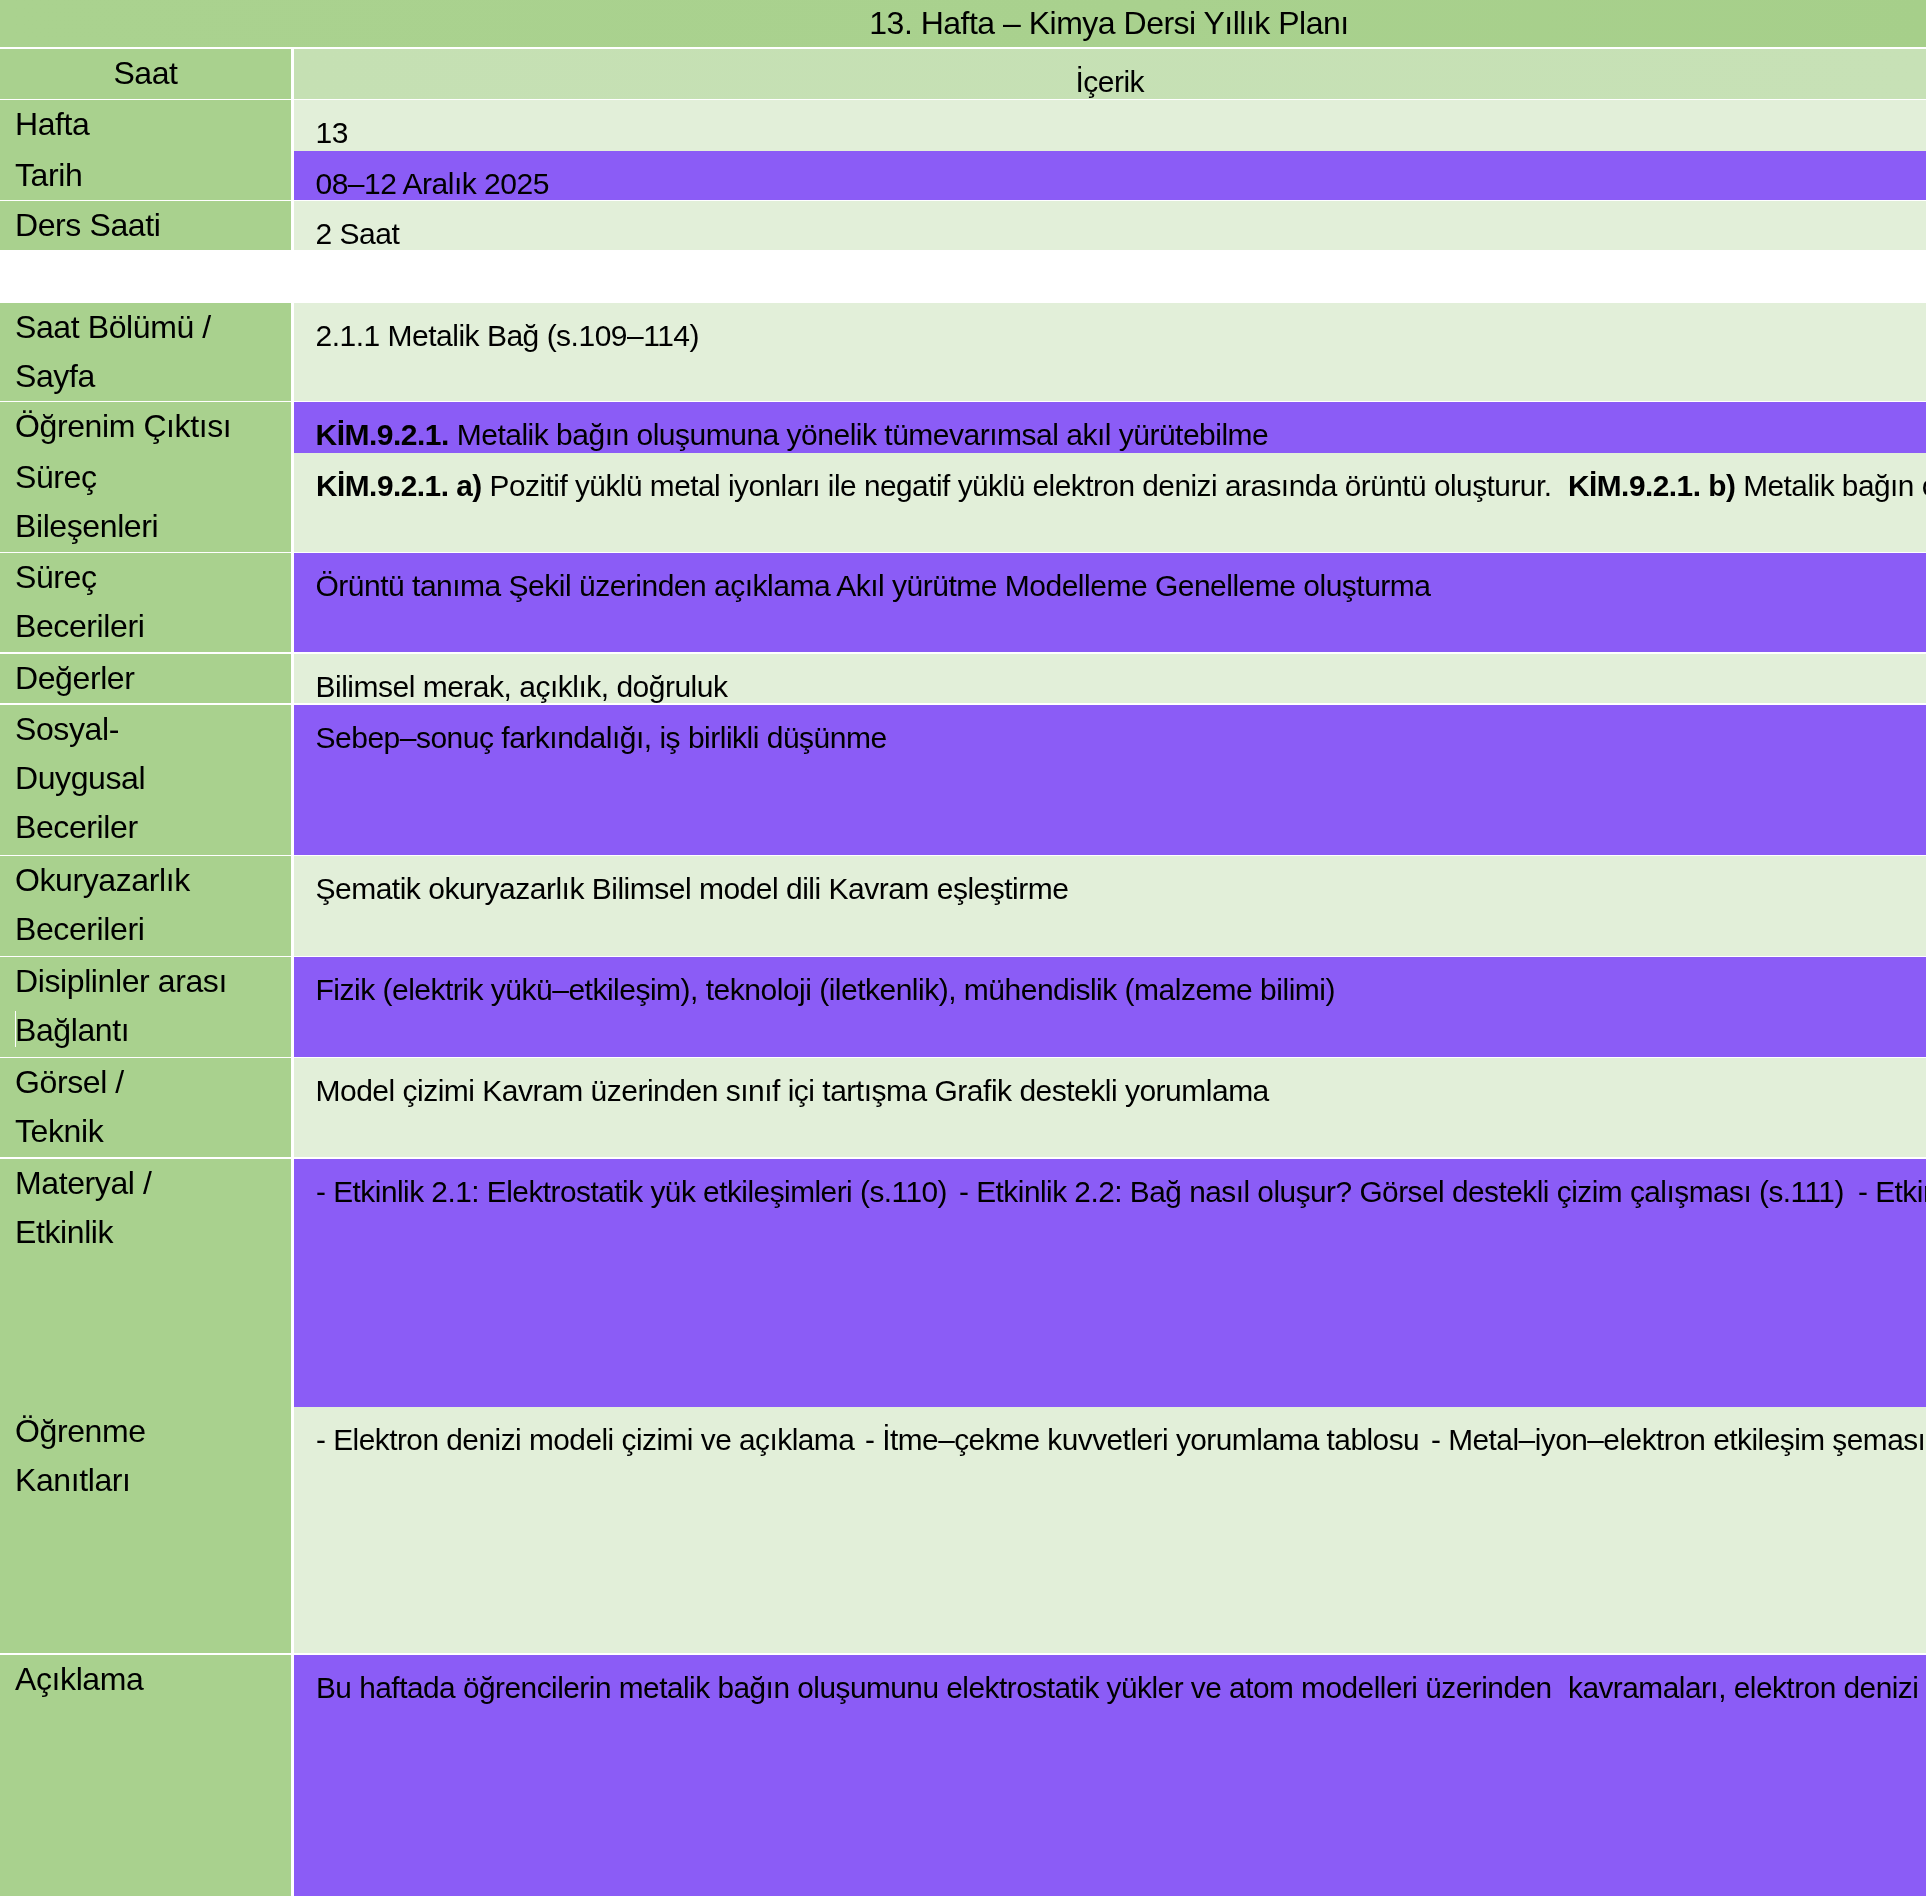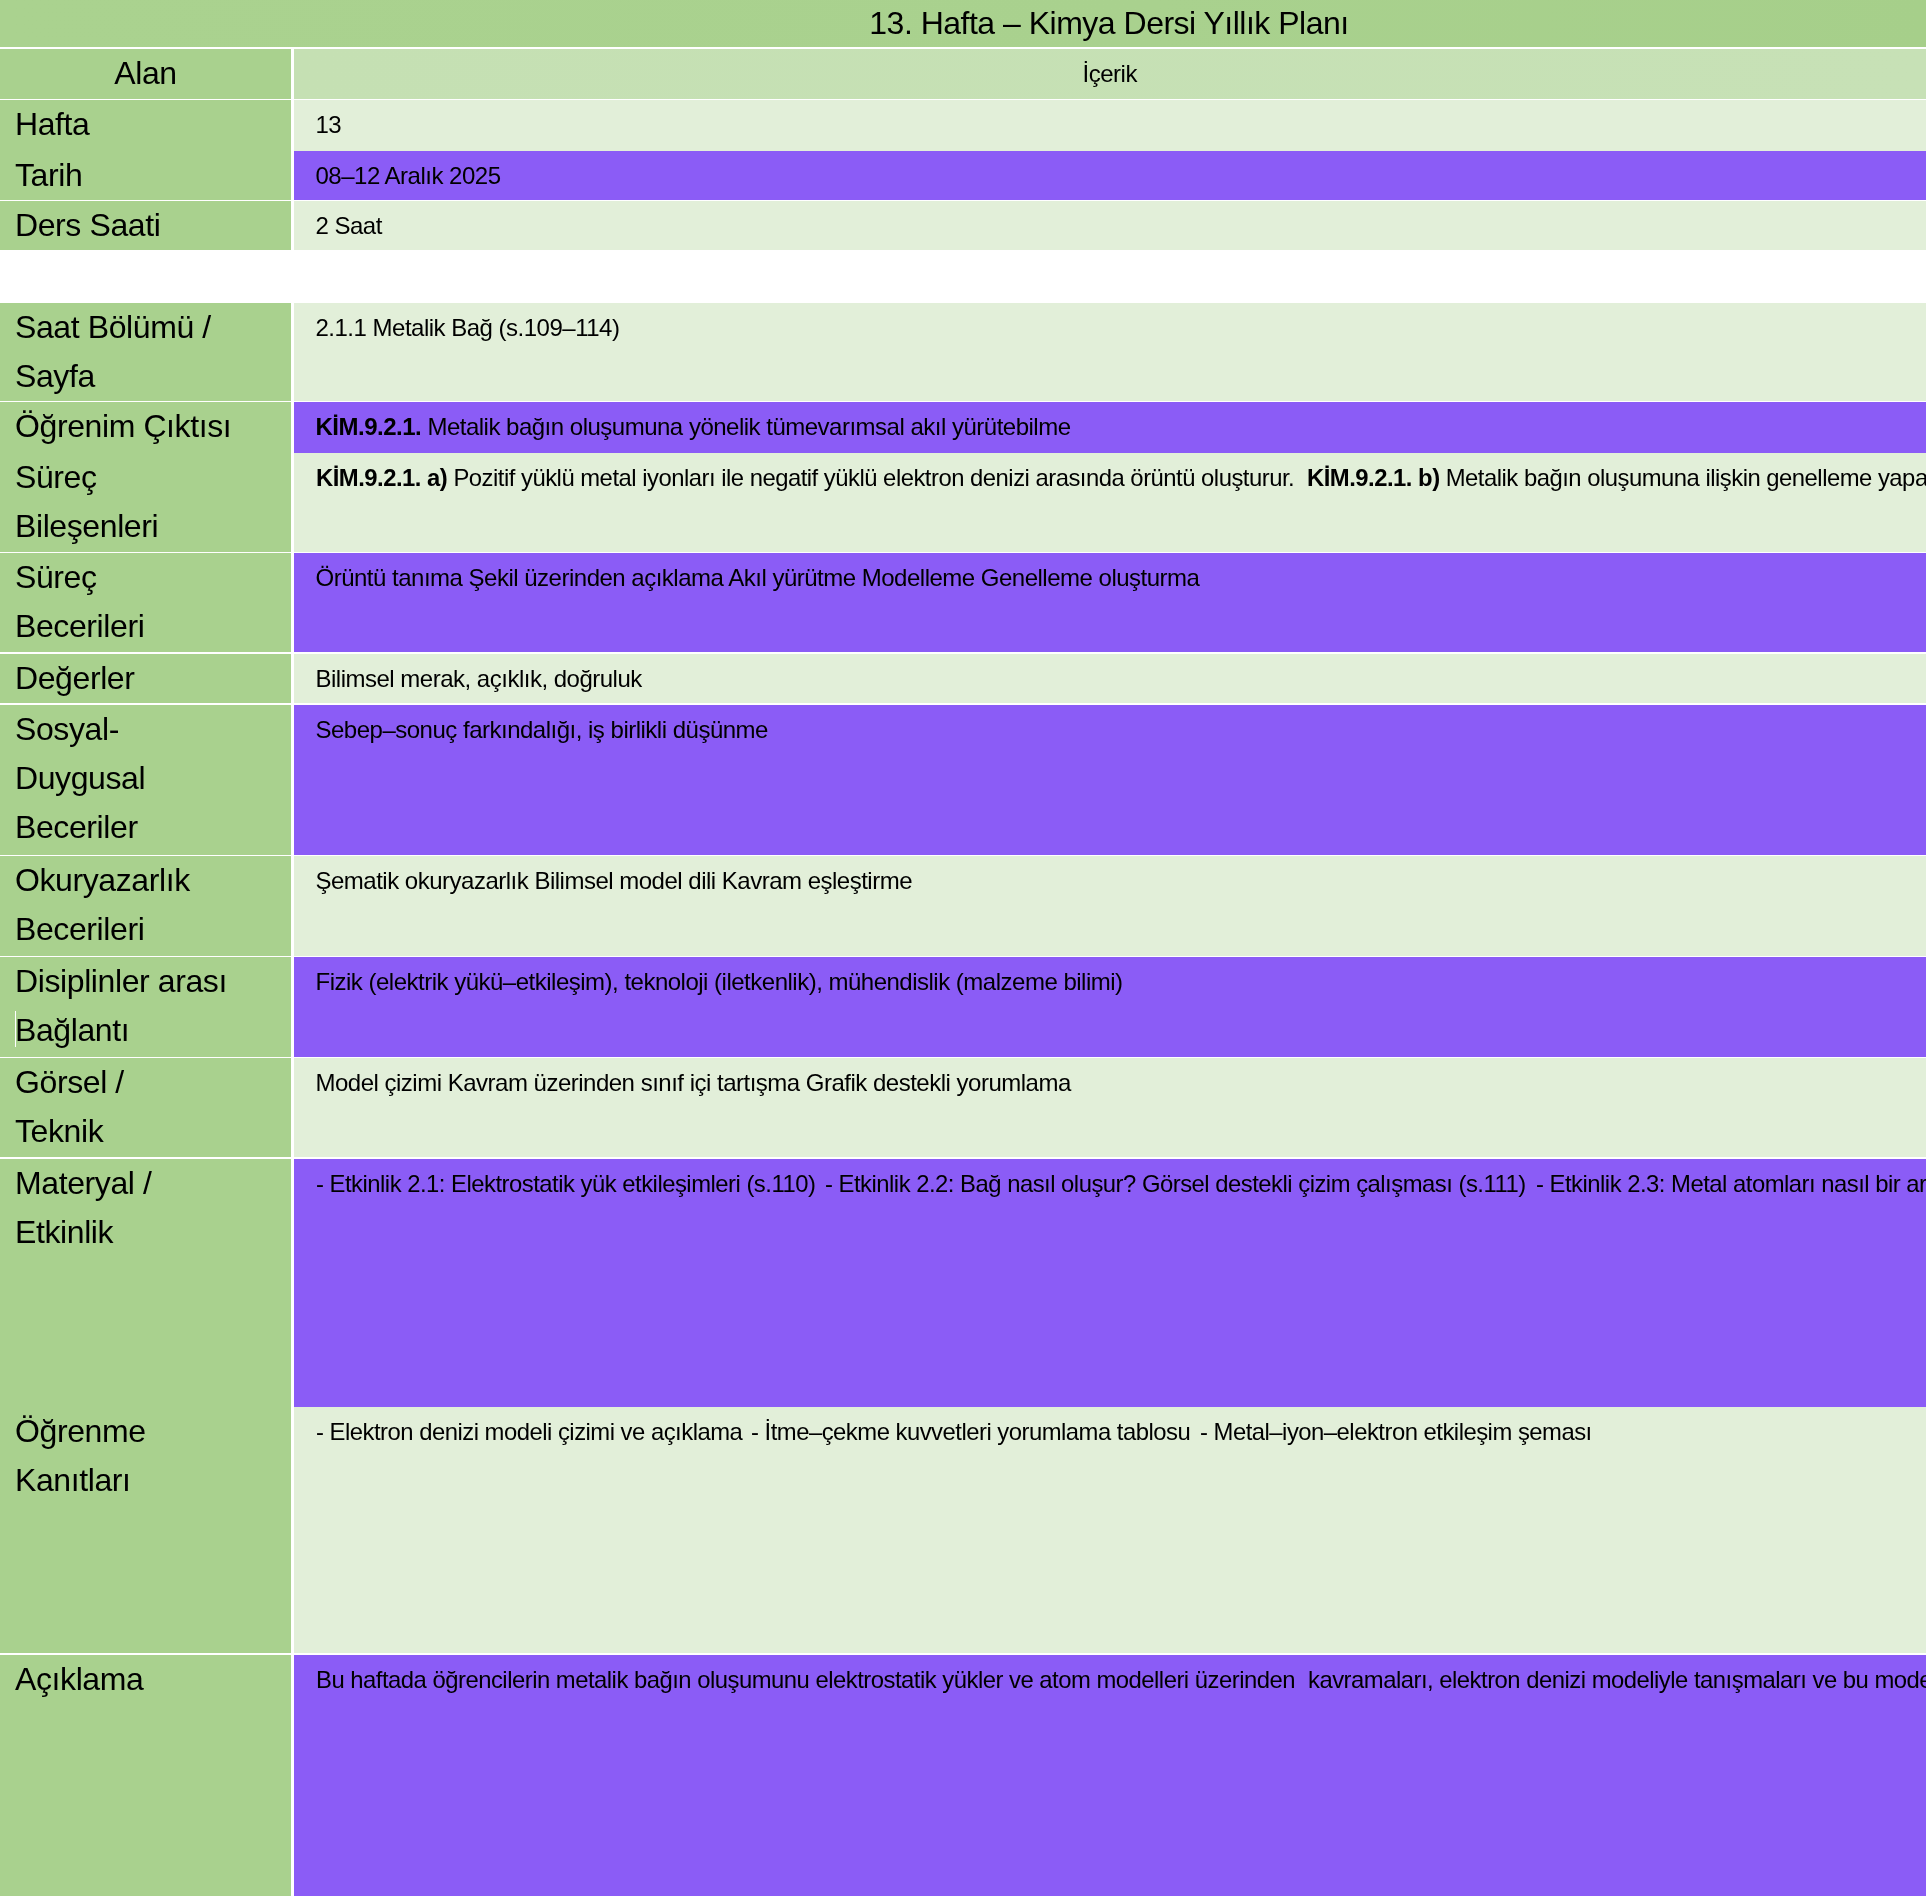--- a/index.html
+++ b/index.html
@@ -56,22 +56,22 @@
     text-align: center;
     padding-left: 0;
   }
   .gap-v {
     width: 2.5px;
     background: #ffffff;
   }
   .content-cell {
     flex: 1;
     box-sizing: border-box;
-    padding: 0 0 0 22px;
-    font-size: 24px;
+    padding: 8px 0 0 22px;
+    font-size: 30px;
     line-height: 49px;
     letter-spacing: -0.5px;
     white-space: nowrap;
     overflow: hidden;
   }
   .content-cell.center {
     text-align: center;
     padding-left: 0;
   }
   .light { background: #e2efd9; }
@@ -92,21 +92,21 @@
 <body>
 
 <div class="sheet">
 
   <div class="title-row">
     <span class="title-text">13. Hafta – Kimya Dersi Yıllık Planı</span>
   </div>
 
   <div class="row" style="top:49px;height:50px;">
     <div class="label-cell center">
-      <span>Alan</span>
+      <span>Saat</span>
     </div>
     <div class="gap-v"></div>
     <div class="content-cell center hdr">
       <span>İçerik</span>
     </div>
   </div>
 
   <div class="row" style="top:100px;height:52px;">
     <div class="label-cell">
       <span>Hafta</span>

